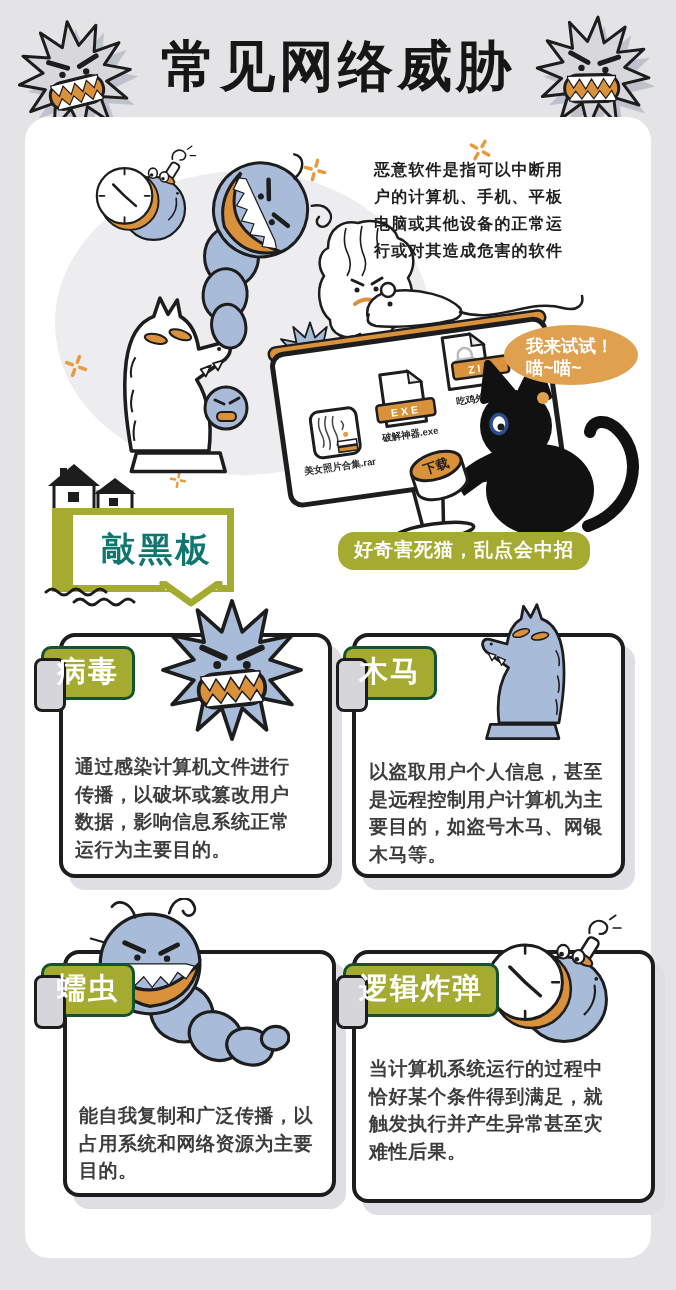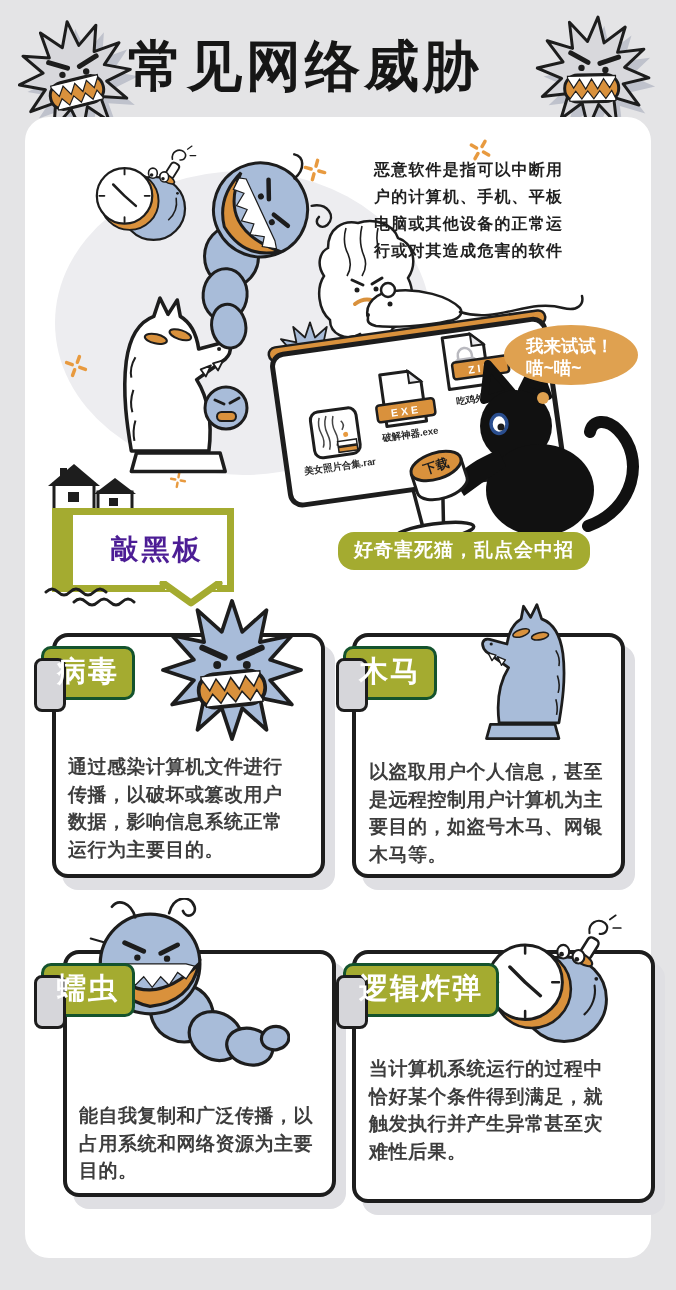--- a/index.html
+++ b/index.html
@@ -1,42 +1,42 @@
 <!DOCTYPE html>
 <html><head>
 <meta charset="utf-8">
 <style>
   html,body{margin:0;padding:0;}
   body{font-family:"Liberation Sans","DejaVu Sans",sans-serif;}
   .poster{position:relative;width:676px;height:1290px;background:#e4e4e6;overflow:hidden;}
   .panel{position:absolute;left:25px;top:117px;width:626px;height:1141px;background:#ffffff;border-radius:24px;}
   
-  .title{position:absolute;left:128px;top:30px;width:420px;text-align:left;
+  .title{position:absolute;left:128px;top:30px;width:420px;text-align:center;
          font-size:55px;font-weight:900;letter-spacing:4px;color:#161616;}
   .star-l{position:absolute;left:14px;top:16px;transform:rotate(-8deg);}
   .star-r{position:absolute;left:532px;top:12px;transform:rotate(5deg);}
   
   .intro{position:absolute;left:374px;top:156px;width:262px;font-size:16px;font-weight:800;
          line-height:27px;letter-spacing:1.2px;color:#1f1f1f;white-space:pre-line;}
   .illus{position:absolute;left:28px;top:128px;}
   
   .blackboard{position:absolute;left:52px;top:508px;width:182px;height:84px;background:#fff;
               border:7px solid #a4ab30;box-sizing:border-box;display:flex;align-items:center;
               justify-content:center;}
   .blackboard::before{content:'';position:absolute;left:0;top:0;bottom:0;width:14px;background:#a4ab30;}
-  .blackboard-text{font-size:28px;font-weight:900;color:#4c1d95;letter-spacing:3px;padding-left:28px;}
+  .blackboard-text{font-size:34px;font-weight:900;color:#0f766e;letter-spacing:3px;padding-left:28px;}
   .notch{position:absolute;left:100px;bottom:-22px;}
   .houses{position:absolute;left:46px;top:458px;}
   .waves{position:absolute;left:44px;top:584px;}
   .caption{position:absolute;left:338px;top:532px;background:#a4ab30;color:#fff;
            font-size:19px;font-weight:700;letter-spacing:1px;padding:5px 16px 7px;border-radius:16px;}
   
   .card{position:absolute;background:#fff;border:4px solid #1d1d1d;border-radius:16px;
         box-shadow:10px 12px 0 #dfdfe3;box-sizing:border-box;z-index:1;}
-  .card1{left:52px;top:633px;width:273px;height:245px;}
+  .card1{left:59px;top:633px;width:273px;height:245px;}
   .card2{left:352px;top:633px;width:273px;height:245px;}
   .card3{left:51px;top:950px;width:273px;height:247px;margin-left:12px;}
   .card4{left:352px;top:950px;width:303px;height:253px;}
   .card-label{position:absolute;background:#a4ab30;border:3px solid #14532d;border-radius:10px;
               color:#fff;font-size:29px;font-weight:900;letter-spacing:2px;padding:3px 13px 5px;z-index:5;}
   .card-label::before{content:'';position:absolute;left:-10px;top:9px;width:26px;height:100%;
               background:#d6d6da;border:3px solid #1d1d1d;border-radius:8px;z-index:-1;}
   .card-text{position:absolute;font-size:19px;line-height:27.5px;color:#3d3d3d;font-weight:600;
              letter-spacing:0.5px;white-space:pre-line;margin:0;}
   .ctxt1{left:12px;top:116px;width:230px;}

